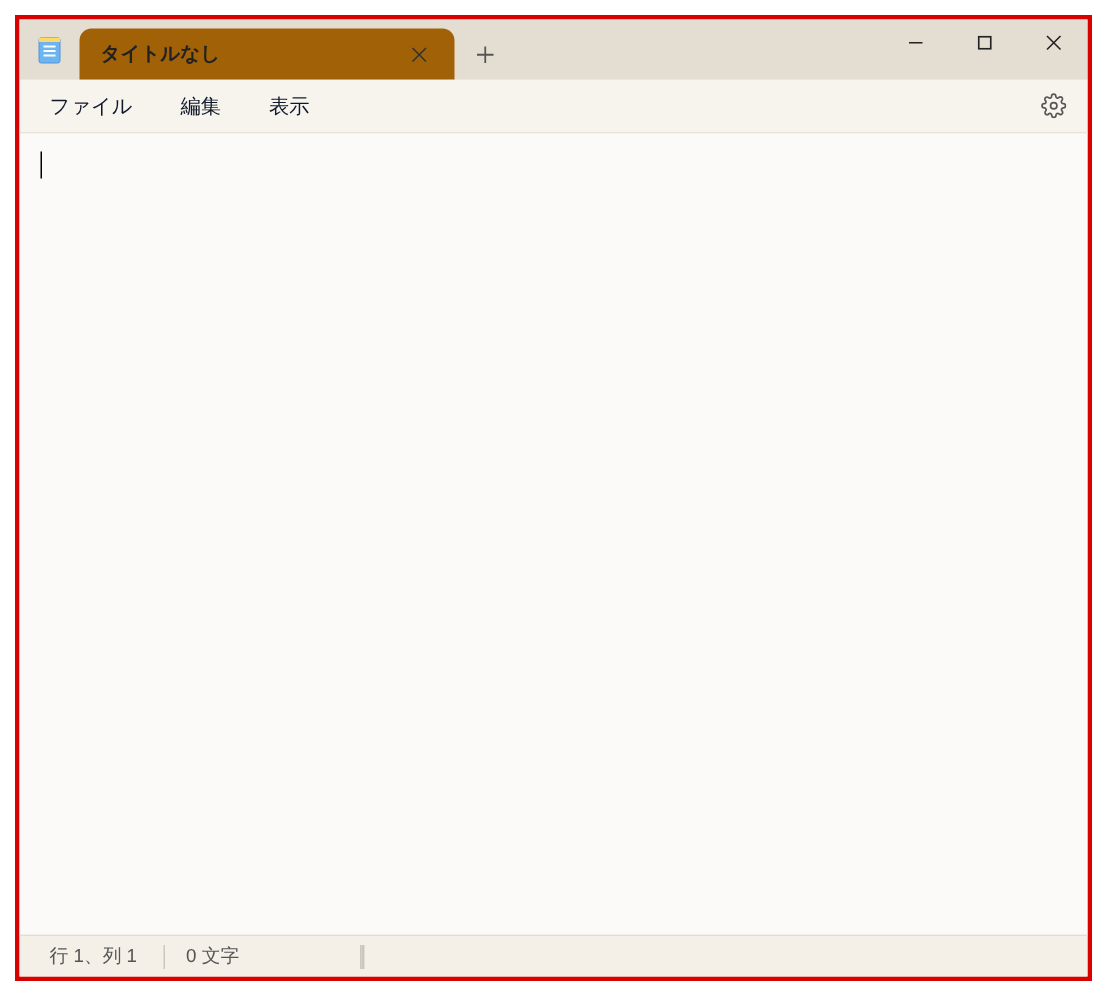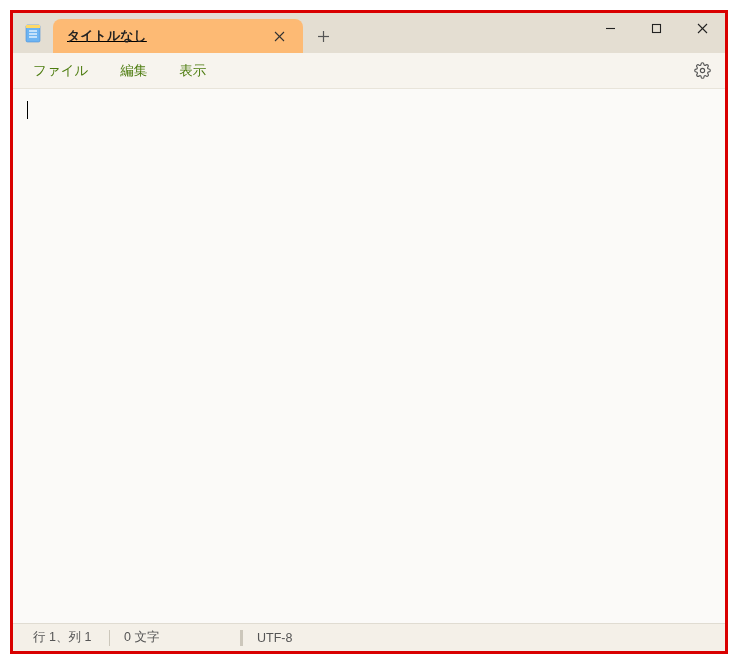--- a/index.html
+++ b/index.html
@@ -36,28 +36,27 @@
       align-items: center;
       justify-content: center;
     }
     .app-icon svg {
       width: 16px;
       height: 20px;
     }
     .tab {
       display: flex;
       align-items: center;
-      background: #fdba74;
+      background: #a16207;
       border-radius: 8px 8px 0 0;
       padding: 0 10px 0 14px;
       height: 34px;
       margin-top: 6px;
       min-width: 250px;
       position: relative;
-      text-decoration: underline;
     }
     .tab-title {
       font-size: 13px;
       color: #222;
       flex: 1;
       font-weight: 600;
     }
     .tab-close {
       width: 28px;
       height: 28px;
@@ -102,21 +101,21 @@
     .menubar {
       display: flex;
       align-items: center;
       height: 36px;
       background: #f7f4ee;
       padding: 0 8px;
       border-bottom: 1px solid #e8e4da;
     }
     .menu-item {
       font-size: 13.5px;
-      color: #4d7c0f;
+      color: #0f172a;
       padding: 4px 12px;
       margin-right: 8px;
       cursor: pointer;
     }
     .menu-spacer {
       flex: 1;
     }
     .settings-btn {
       width: 30px;
       height: 30px;
@@ -236,16 +235,15 @@
     <span class="cursor"></span>
   </div>
 
   <div class="statusbar">
     <div class="status-item status-pad" style="min-width:90px;">行 1、列 1</div>
     <div class="status-sep"></div>
     <div class="status-item status-pad" style="min-width:130px;">0 文字</div>
     <div class="status-sep"></div>
     <div class="status-sep"></div>
     <div class="status-sep"></div>
-    <div class="status-item status-pad" style="min-width:80px;">UTF-8</div>
   </div>
 
 </div>
 
 </body></html>

